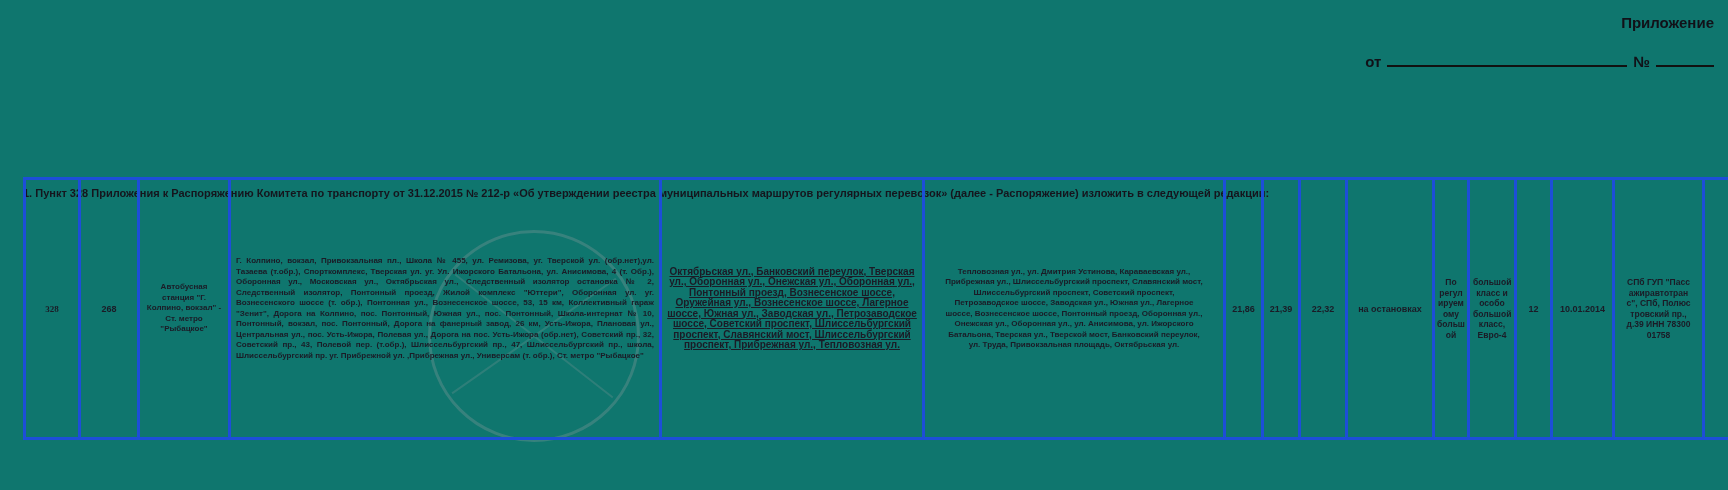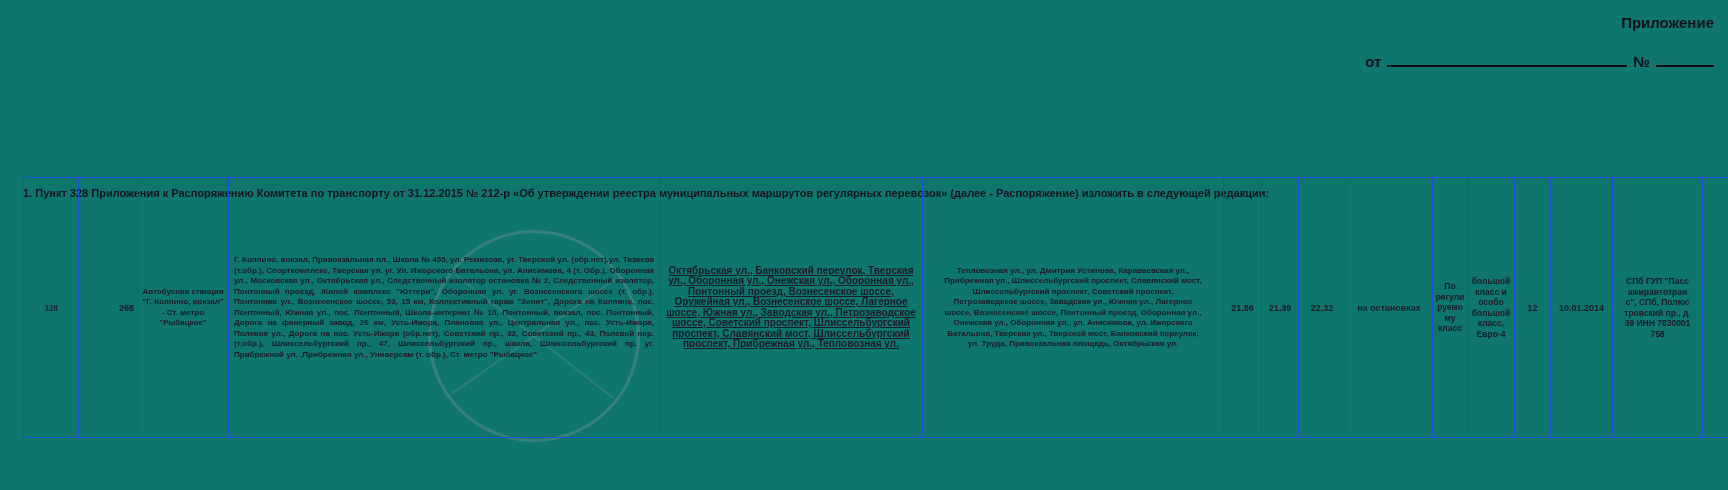--- a/index.html
+++ b/index.html
@@ -24,25 +24,25 @@
   .watermark { position:absolute; left:428px; top:230px; width:212px; height:212px;
     border:3px solid rgba(160,160,165,0.28); border-radius:50%; pointer-events:none; }
   .watermark::before, .watermark::after { content:""; position:absolute; left:50%; top:50%;
     width:200px; height:2px; background:rgba(160,160,165,0.22); }
   .watermark::before { transform:translate(-50%,-50%) rotate(38deg); }
   .watermark::after  { transform:translate(-50%,-50%) rotate(-35deg); }
 
   
   .tbl-wrap { position:absolute; left:23px; top:177px; }
   table { border-collapse:collapse; table-layout:fixed; width:1687px; }
-  td { border:1px solid #1d4ed8; vertical-align:middle; text-align:center;
+  td { border:3px solid #1d4ed8; vertical-align:middle; text-align:center;
     font-weight:bold; color:#1b1b26; padding:2px 3px; }
   tr { height:260px; }
   .c1 { width:55px;  font-size:9px;font-family:Liberation Serif, serif; }
-  .c2 { width:59px;  font-size:9px;text-align:right; }
+  .c2 { width:59px;  font-size:9px; }
   .c3 { width:91px;  font-size:8px;  line-height:10.5px; padding:2px 4px; }
   .c4 { width:431px; font-size:8px;  line-height:10.5px; text-align:justify; padding:2px 5px; }
   .c5 { width:263px; font-size:10px;  line-height:10.5px; padding:2px 4px;text-decoration:underline; }
   .c6 { width:301px; font-size:8px;  line-height:10.5px; padding:2px 20px; }
   .c7,.c8,.c9 { width:38px; font-size:9px; }
   .c8 { width:37px; } .c9 { width:47px; }
   .c10 { width:87px; font-size:9px; }
   .c11 { width:35px; font-size:8.5px; line-height:10.5px; overflow-wrap:break-word; padding:2px 2px; }
   .c12 { width:47px; font-size:8.5px; line-height:10.5px; padding:2px 3px; }
   .c13 { width:36px; font-size:9px; }
@@ -71,21 +71,21 @@
         <td class="c1">328</td>
         <td class="c2">268</td>
         <td class="c3">Автобусная станция "Г. Колпино, вокзал" - Ст. метро "Рыбацкое"</td>
         <td class="c4">Г. Колпино, вокзал, Привокзальная пл., Школа № 455, ул. Ремизова, уг. Тверской ул. (обр.нет),ул. Тазаева (т.обр.), Спорткомплекс, Тверская ул. уг. Ул. Ижорского Батальона, ул. Анисимова, 4 (т. Обр.), Оборонная ул., Московская ул., Октябрьская ул., Следственный изолятор остановка № 2, Следственный изолятор, Понтонный проезд, Жилой комплекс "Юттери", Оборонная ул. уг. Вознесенского шоссе (т. обр.), Понтонная ул., Вознесенское шоссе, 53, 15 км, Коллективный гараж "Зенит", Дорога на Колпино, пос. Понтонный, Южная ул., пос. Понтонный, Школа-интернат № 10, Понтонный, вокзал, пос. Понтонный, Дорога на фанерный завод, 26 км, Усть-Ижора, Плановая ул., Центральная ул., пос. Усть-Ижора, Полевая ул., Дорога на пос. Усть-Ижора (обр.нет), Советский пр., 32, Советский пр., 43, Полевой пер. (т.обр.), Шлиссельбургский пр., 47, Шлиссельбургский пр., школа, Шлиссельбургский пр. уг. Прибрежной ул. ,Прибрежная ул., Универсам (т. обр.), Ст. метро "Рыбацкое"</td>
         <td class="c5">Октябрьская ул., Банковский переулок, Тверская ул., Оборонная ул., Онежская ул., Оборонная ул., Понтонный проезд, Вознесенское шоссе, Оружейная ул., Вознесенское шоссе, Лагерное шоссе, Южная ул., Заводская ул., Петрозаводское шоссе, Советский проспект, Шлиссельбургский проспект, Славянский мост, Шлиссельбургский проспект, Прибрежная ул., Тепловозная ул.</td>
         <td class="c6">Тепловозная ул., ул. Дмитрия Устинова, Караваевская ул., Прибрежная ул., Шлиссельбургский проспект, Славянский мост, Шлиссельбургский проспект, Советский проспект, Петрозаводское шоссе, Заводская ул., Южная ул., Лагерное шоссе, Вознесенское шоссе, Понтонный проезд, Оборонная ул., Онежская ул., Оборонная ул., ул. Анисимова, ул. Ижорского Батальона, Тверская ул., Тверской мост, Банковский переулок, ул. Труда, Привокзальная площадь, Октябрьская ул.</td>
         <td class="c7">21,86</td>
         <td class="c8">21,39</td>
         <td class="c9">22,32</td>
         <td class="c10">на остановках</td>
-        <td class="c11">По регулируемому класс</td>
+        <td class="c11">По регулируемому большой</td>
         <td class="c12">большой класс и особо большой класс, Евро-4</td>
         <td class="c13">12</td>
         <td class="c14">10.01.2014</td>
         <td class="c15">СПб ГУП "Пассажиравтотранс", СПб, Полюстровский пр., д.39 ИНН 7830001758</td>
         <td class="c16"></td>
       </tr>
     </tbody>
       </table>
   </div>
 

